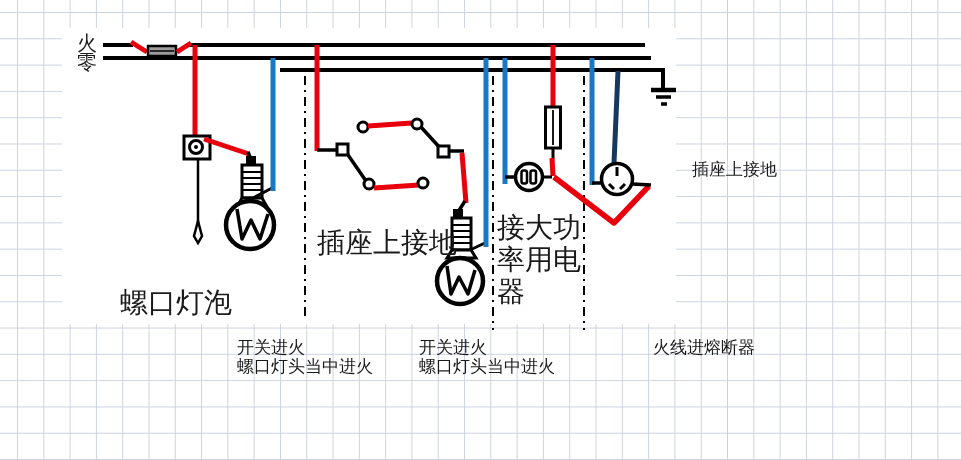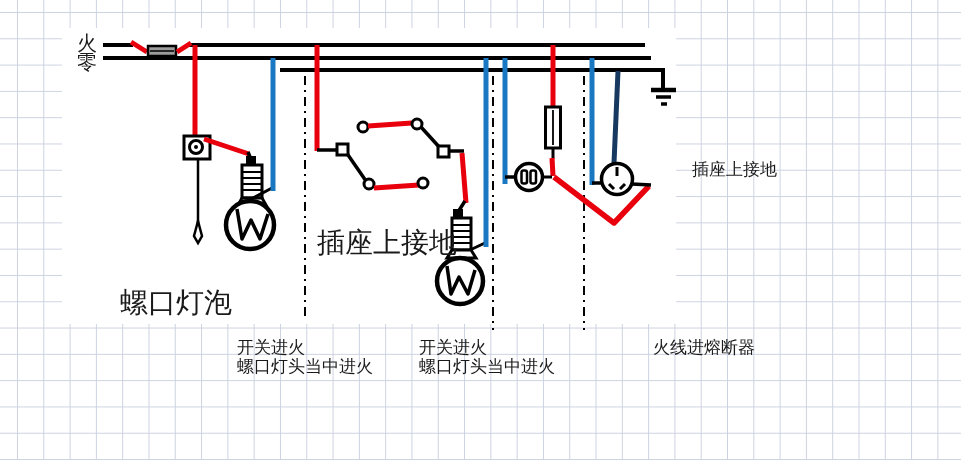--- a/index.html
+++ b/index.html
@@ -149,20 +149,21 @@
         <line class="sk" x1="625" y1="184" x2="620" y2="189" stroke-width="3"></line>
       </g>
     </g>
   </svg>
 
   <div class="lbl bus-lbl" style="left:77px;top:33px;">火</div>
   <div class="lbl bus-lbl" style="left:77px;top:52px;">零</div>
 
   <div class="lbl title" style="left:120px;top:268px;margin-top:16px;">螺口灯泡</div>
   <div class="lbl title" style="left:317px;top:224px;">插座上接地</div>
+  <div class="lbl title title-wrap" style="left:497px;top:212px;">接大功率用电器</div>
 
   <div class="lbl side-note" style="left:692px;top:158px;font-family:Liberation Mono, monospace;">插座上接地</div>
 
   <div class="lbl note" style="left:197px;top:338px;">
     <div>开关进火</div>
     <div>螺口灯头当中进火</div>
   </div>
   <div class="lbl note" style="left:379px;top:338px;">
     <div>开关进火</div>
     <div>螺口灯头当中进火</div>

